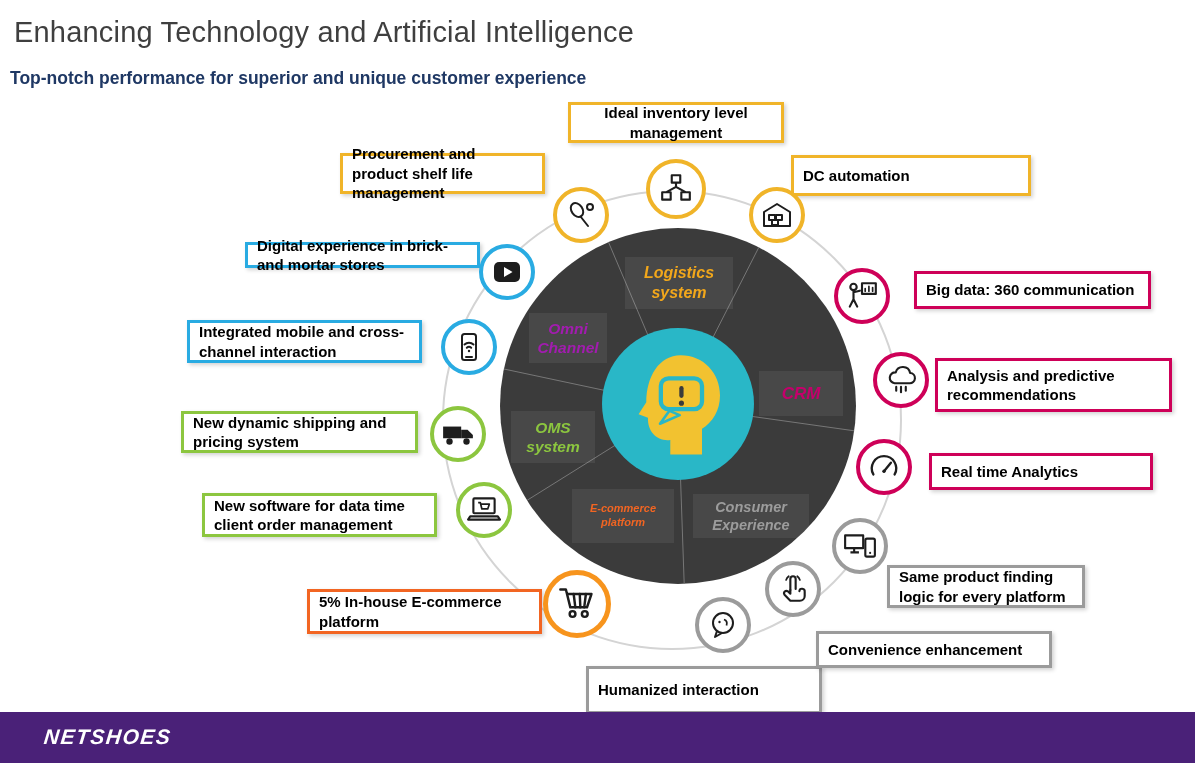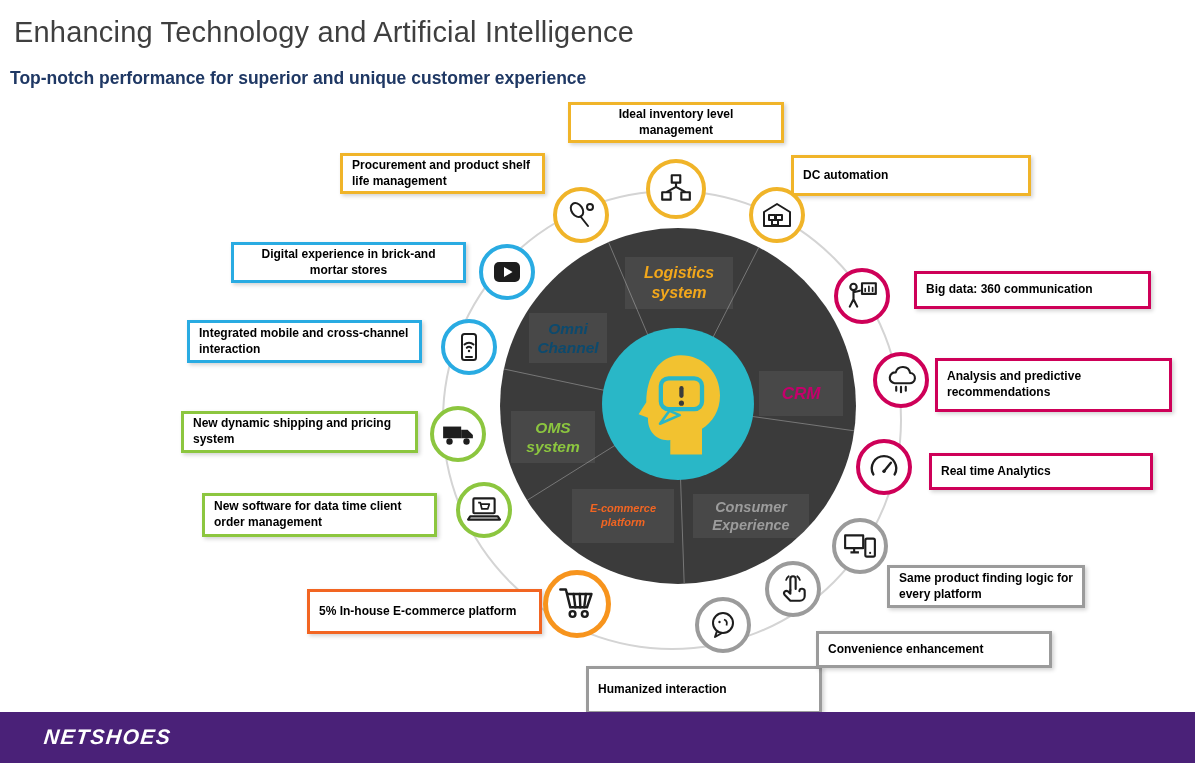--- a/index.html
+++ b/index.html
@@ -23,21 +23,21 @@
 
   .seg-label { position:absolute; z-index:3; background:rgba(255,255,255,0.07);
                font-weight:700; font-style:italic; text-align:center; line-height:1.25;
                display:flex; align-items:center; justify-content:center; }
 
   .icon-circle { position:absolute; z-index:6; width:56px; height:56px; background:#ffffff;
                  border:4px solid; border-radius:50%;
                  display:flex; align-items:center; justify-content:center; }
 
   .callout { position:absolute; z-index:5; background:#ffffff; border:3px solid;
-             font-weight:700; font-size:12px; color:#000000; line-height:1.3;
+             font-weight:700; font-size:15px; color:#000000; line-height:1.3;
              display:flex; align-items:center; padding:4px 9px;
              box-shadow:2px 2px 4px rgba(0,0,0,.18); }
   .callout.center-text { justify-content:center; text-align:center; }
 
   .footer { position:absolute; left:0; top:712px; width:1195px; height:51px; background:#4A2178; z-index:8; }
   .logo { position:absolute; left:44px; top:725px; z-index:9; color:#ffffff;
           font-weight:700; font-style:italic; font-size:21px; letter-spacing:1.5px;
           transform:skewX(-6deg); }
 </style>
 </head>
@@ -57,21 +57,21 @@
         <line x1="178" y1="178" x2="258.8" y2="19.4"></line>
         <line x1="178" y1="178" x2="354.2" y2="202.8"></line>
         <line x1="178" y1="178" x2="184.2" y2="355.9"></line>
         <line x1="178" y1="178" x2="27.1" y2="272.3"></line>
         <line x1="178" y1="178" x2="3.9" y2="141"></line>
       </g>
     </svg>
   </div>
 
   <div class="seg-label" style="left: 625px; top: 257px; width: 108px; height: 52px; font-size: 16px; color: rgb(242, 167, 27);">Logistics system</div>
-  <div class="seg-label" style="left: 529px; top: 313px; width: 78px; height: 50px; font-size: 15.5px; color: #0c4a6e;">Omni Channel</div>
+  <div class="seg-label" style="left: 529px; top: 313px; width: 78px; height: 50px; font-size: 15.5px; color: #a21caf;">Omni Channel</div>
   <div class="seg-label" style="left: 511px; top: 411px; width: 84px; height: 52px; font-size: 15.5px; color: rgb(140, 198, 63);">OMS system</div>
   <div class="seg-label" style="left: 572px; top: 489px; width: 102px; height: 54px; font-size: 11px; color: rgb(242, 101, 34);">E-commerce platform</div>
   <div class="seg-label" style="left: 693px; top: 494px; width: 116px; height: 44px; font-size: 14.5px; color: rgb(156, 156, 156);">Consumer Experience</div>
   <div class="seg-label" style="left: 759px; top: 371px; width: 84px; height: 45px; font-size: 17px; color: rgb(196, 0, 107);">CRM</div>
 
   <div class="center-circle">
     <svg width="120" height="120" viewBox="0 0 140 140">
       <path d="M73 13 C100 13 119 34 119 60 C119 78 110 91 98 99 L98 129 L61 129 L61 112 C46 114 34 102 35 86 L24 82 L33 68 C33 38 48 13 73 13 Z" fill="#F2C230"></path>
       <rect x="50" y="40" width="48" height="36" rx="9" fill="#F2C230" stroke="#29B7C7" stroke-width="5"></rect>
       <path d="M60 78 L49 93 L72 83 Z" fill="#F2C230" stroke="#29B7C7" stroke-width="3" stroke-linejoin="round"></path>
@@ -199,21 +199,21 @@
       <rect x="16" y="4" width="13" height="10"></rect>
       <path d="M19 11.5 v-2.5 M22.5 11.5 v-4.5 M26 11.5 v-3.5" stroke-width="1.6"></path>
       <circle cx="8" cy="7.5" r="3"></circle>
       <path d="M8 10.5 V19 M8 12.5 l6 -1.5 M8 19 l-3.5 7 M8 19 l3.5 7"></path>
     </svg>
   </div>
 
   <div class="callout center-text" style="left: 568px; top: 102px; width: 216px; height: 41px; border-color: rgb(240, 180, 41);">Ideal inventory level management</div>
   <div class="callout" style="left: 340px; top: 153px; width: 205px; height: 41px; border-color: rgb(240, 180, 41);">Procurement and product shelf life management</div>
   <div class="callout" style="left: 791px; top: 155px; width: 240px; height: 41px; border-color: rgb(240, 180, 41);">DC automation</div>
-  <div class="callout" style="left: 231px; top: 242px; width: 235px; height: 41px; border-color: rgb(41, 171, 226); text-align: center;">Digital experience in brick-and mortar stores</div>
+  <div class="callout" style="left: 245px; top: 242px; width: 235px; height: 26px; border-color: rgb(41, 171, 226);">Digital experience in brick-and mortar stores</div>
   <div class="callout" style="left: 187px; top: 320px; width: 235px; height: 43px; border-color: rgb(41, 171, 226);">Integrated mobile and cross-channel interaction</div>
   <div class="callout" style="left: 181px; top: 411px; width: 237px; height: 42px; border-color: rgb(140, 198, 63);">New dynamic shipping and pricing system</div>
   <div class="callout" style="left: 202px; top: 493px; width: 235px; height: 44px; border-color: rgb(140, 198, 63);">New software for data time client order management</div>
   <div class="callout" style="left: 307px; top: 589px; width: 235px; height: 45px; border-color: rgb(242, 101, 34);">5% In-house E-commerce platform</div>
   <div class="callout" style="left: 586px; top: 666px; width: 236px; height: 48px; border-color: rgb(155, 155, 155);">Humanized interaction</div>
   <div class="callout" style="left: 816px; top: 631px; width: 236px; height: 37px; border-color: rgb(155, 155, 155);">Convenience enhancement</div>
   <div class="callout" style="left: 887px; top: 565px; width: 198px; height: 43px; border-color: rgb(155, 155, 155);">Same product finding logic for every platform</div>
   <div class="callout" style="left: 929px; top: 453px; width: 224px; height: 37px; border-color: rgb(206, 0, 88);">Real time Analytics</div>
   <div class="callout" style="left: 935px; top: 358px; width: 237px; height: 54px; border-color: rgb(206, 0, 88);">Analysis and predictive recommendations</div>
   <div class="callout" style="left: 914px; top: 271px; width: 237px; height: 38px; border-color: rgb(206, 0, 88);">Big data: 360 communication</div>

